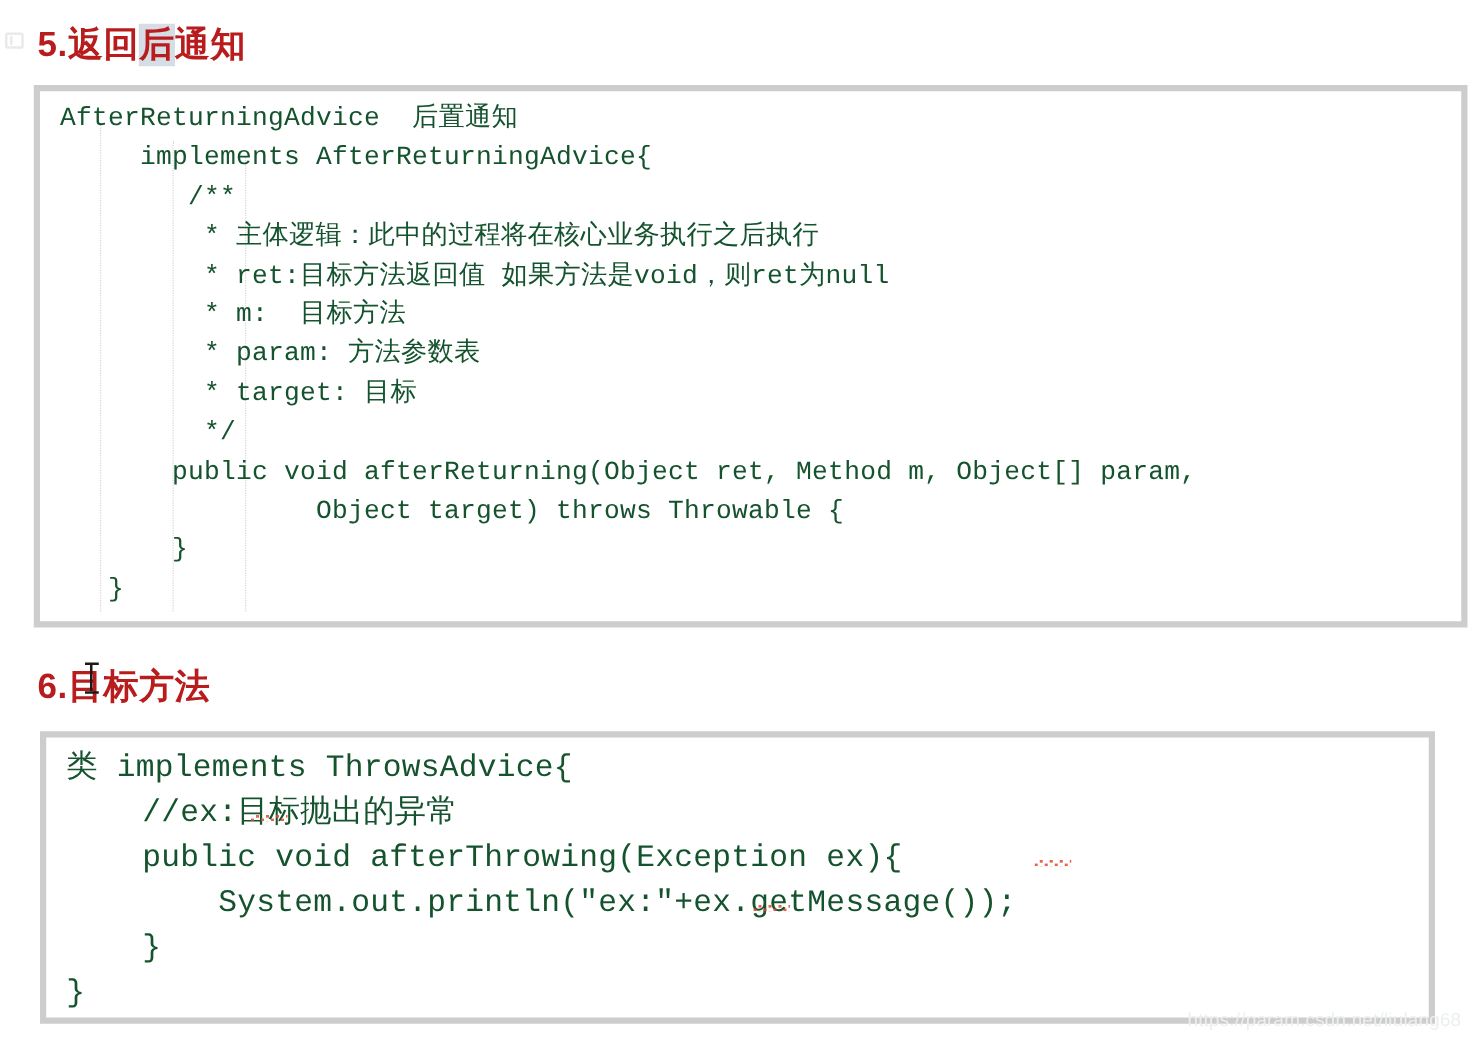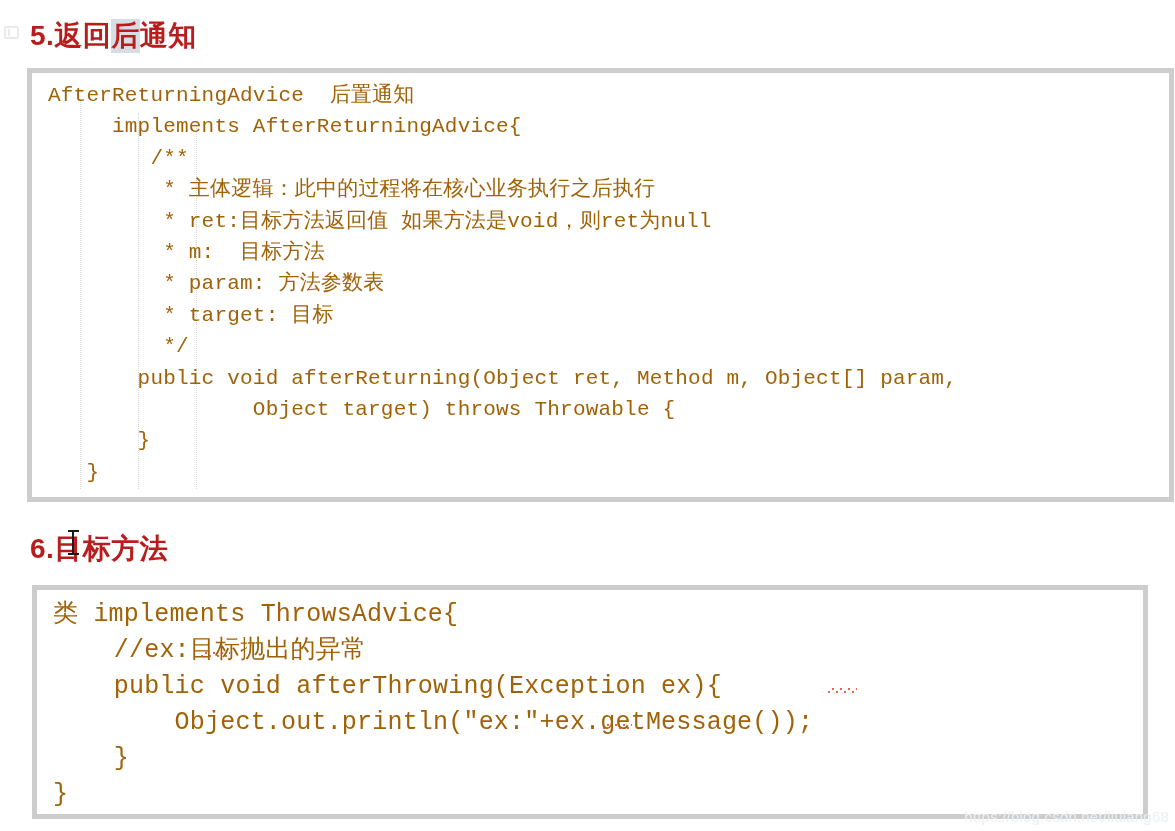--- a/index.html
+++ b/index.html
@@ -108,21 +108,21 @@
     position: relative;
     width: 100%;
     height: 100%;
     padding: 7px 0 0 0;
     box-sizing: border-box;
   }
 
   pre.code {
     margin: 0;
     font-family: "Liberation Mono", "DejaVu Sans Mono", monospace;
-    color: #a16207;
+    color: #14532d;
     white-space: pre;
     position: relative;
     z-index: 2;
   }
   #code-1 {
     font-size: 21px;
     line-height: 31.4px;
     padding-left: 16px;
     letter-spacing: .2px;
   }
@@ -207,22 +207,22 @@
   <div class="bar t"></div>
   <div class="stem"></div>
   <div class="bar b"></div>
 </div>
 
 <div class="code-block" id="code-block-2">
   <div class="code-inner">
     <pre class="code" id="code-2">类 implements ThrowsAdvice{
     //ex:目标抛出的异常
     public void afterThrowing(Exception ex){
-        Object.out.println("ex:"+ex.getMessage());
+        System.out.println("ex:"+ex.getMessage());
     }
 }</pre>
     <div class="squig" style="left:163px;top:62px;width:30px;"></div>
     <div class="squig" style="left:790px;top:98px;width:30px;"></div>
     <div class="squig" style="left:565px;top:134px;width:30px;"></div>
   </div>
 </div>
 
-<div class="watermark">https://blog.csdn.net/liulang68</div>
+<div class="watermark">https://param.csdn.net/liulang68</div>
 
 </body></html>

